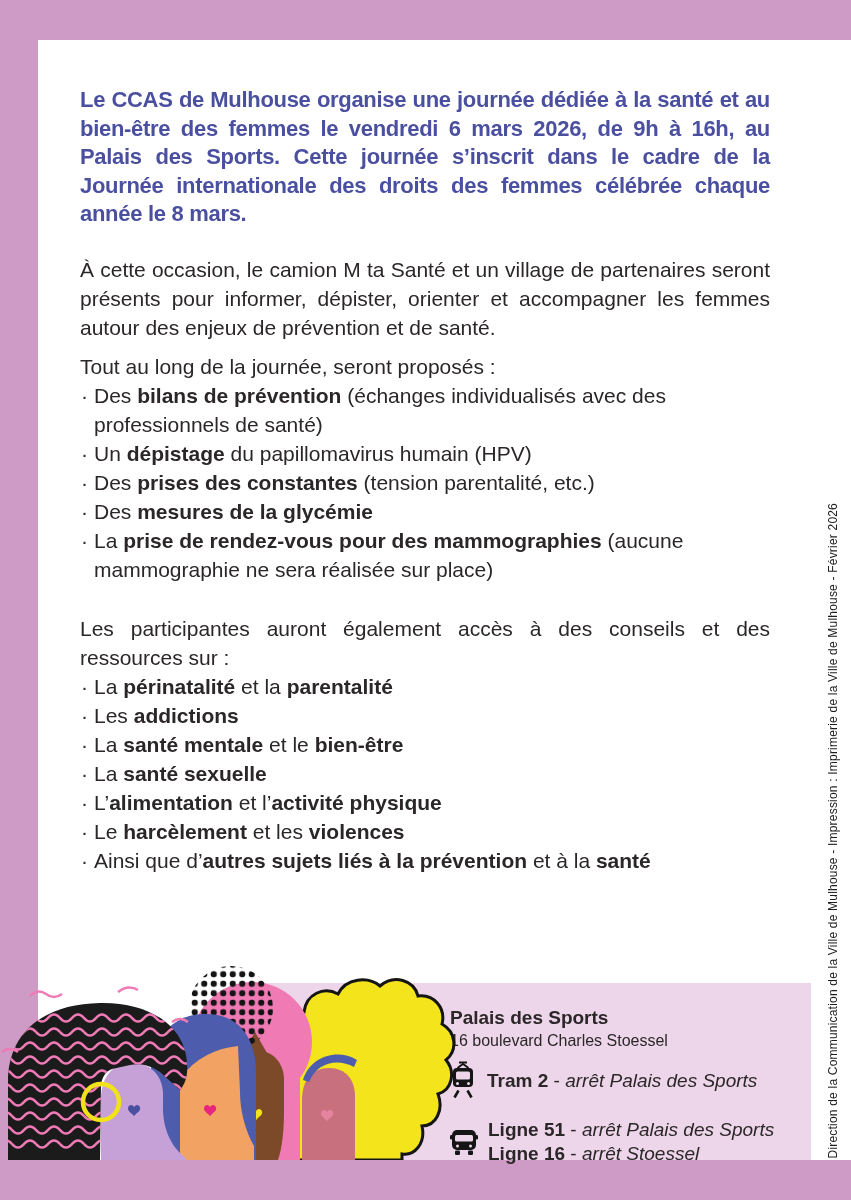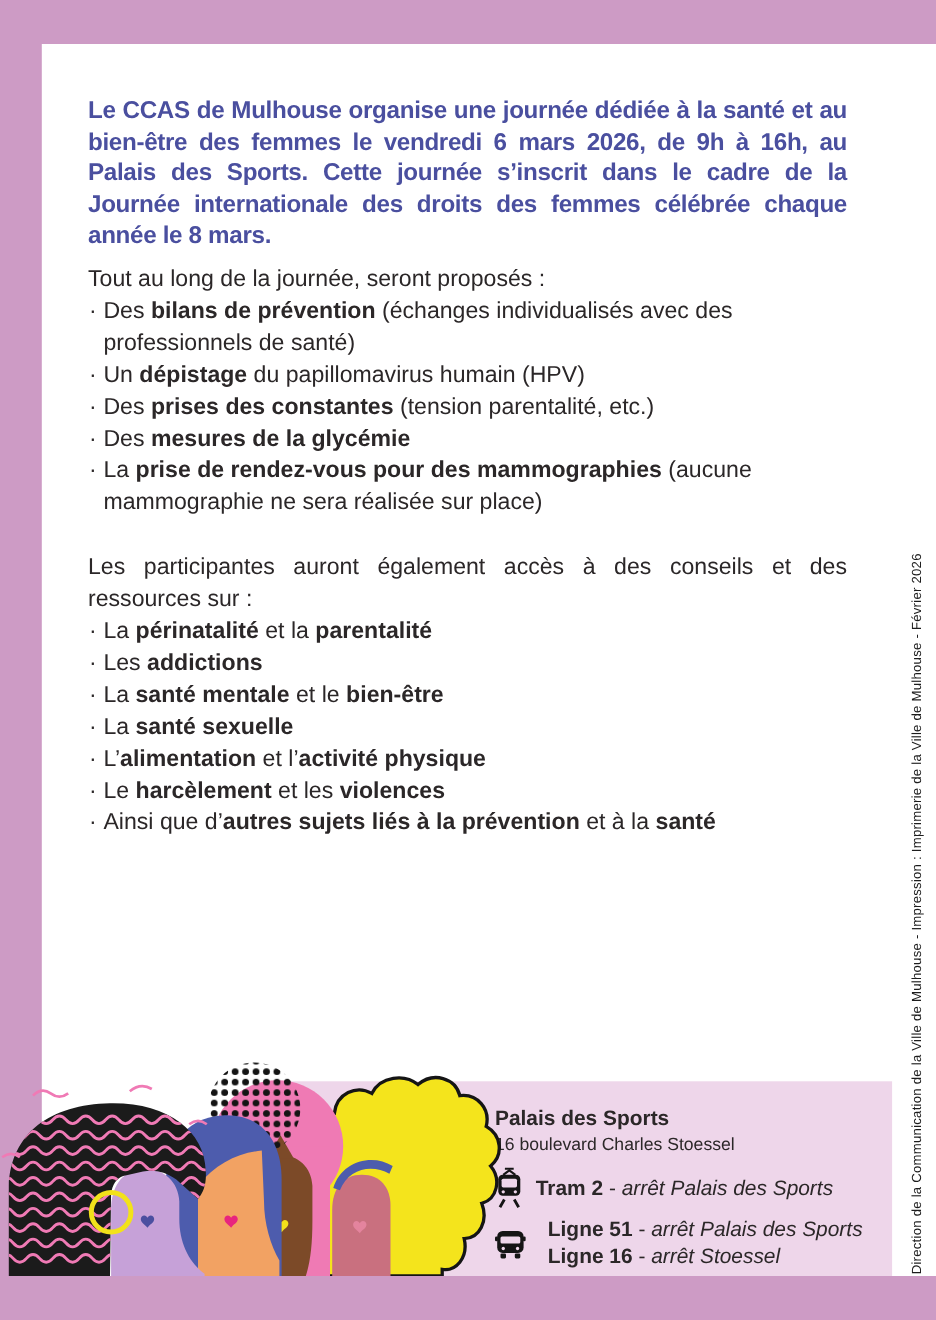--- a/index.html
+++ b/index.html
@@ -25,35 +25,36 @@
   ul.plain li { position:relative; padding-left:14px; }
   ul.plain li::before { content:"·"; position:absolute; left:1px; top:0; }
   .b { font-weight:700; }
   .i { font-style:italic; }
   .band { position:absolute; left:224px; top:943px; width:549px; height:177px; background:var(--band,#eed6ea); }
   .women { position:absolute; left:0; top:960px; width:460px; height:200px; z-index:5; }
   .venue { position:absolute; left:412px; top:966px; width:350px; }
   .v-name { font-size:19px; line-height:23px; font-weight:700; }
   .v-addr { font-size:16px; line-height:23px; }
   .t-row { display:flex; align-items:center; gap:11px; margin-top:9px; }
-  .b-row { display:flex; align-items:center; gap:20px; margin-top:6px; }
+  .b-row { display:flex; align-items:center; gap:10px; margin-top:17px; }
   .t-text,.b-line { font-size:19px; line-height:24px; white-space:nowrap; }
   .credit {
     position:absolute; right:11px; bottom:42px; z-index:6;
     writing-mode:vertical-rl; transform:rotate(180deg);
     font-size:12px; letter-spacing:0.2px; color:#1c1c1c; white-space:nowrap;
   }
 </style>
 </head>
 <body>
 
 <div class="page">
   <div class="inner">
     <div class="content">
       <p class="lead">Le CCAS de Mulhouse organise une journée dédiée à la santé et au bien-être des femmes le vendredi 6 mars 2026, de 9h à 16h, au Palais des Sports. Cette journée s’inscrit dans le cadre de la Journée internationale des droits des femmes célébrée chaque année le 8 mars.</p>
+      <p class="body just p2">À cette occasion, le camion M ta Santé et un village de partenaires seront présents pour informer, dépister, orienter et accompagner les femmes autour des enjeux de prévention et de santé.</p>
       <p class="body list-intro">Tout au long de la journée, seront proposés :</p>
       <ul class="plain">
         <li><span>Des </span><span class="b">bilans de prévention</span><span> (échanges individualisés avec des professionnels de santé)</span></li>
         <li><span>Un </span><span class="b">dépistage</span><span> du papillomavirus humain (HPV)</span></li>
         <li><span>Des </span><span class="b">prises des constantes</span><span> (tension parentalité, etc.)</span></li>
         <li><span>Des </span><span class="b">mesures de la glycémie</span></li>
         <li><span>La </span><span class="b">prise de rendez-vous pour des mammographies</span><span> (aucune mammographie ne sera réalisée sur place)</span></li>
       </ul>
       <p class="body just list-intro2">Les participantes auront également accès à des conseils et des ressources sur :</p>
       <ul class="plain">

